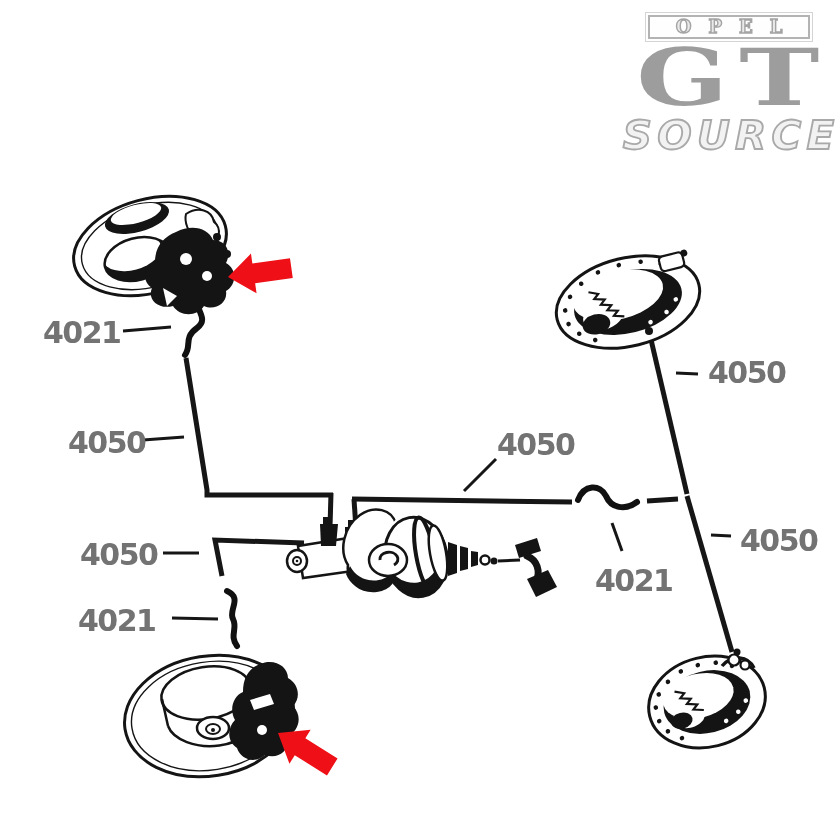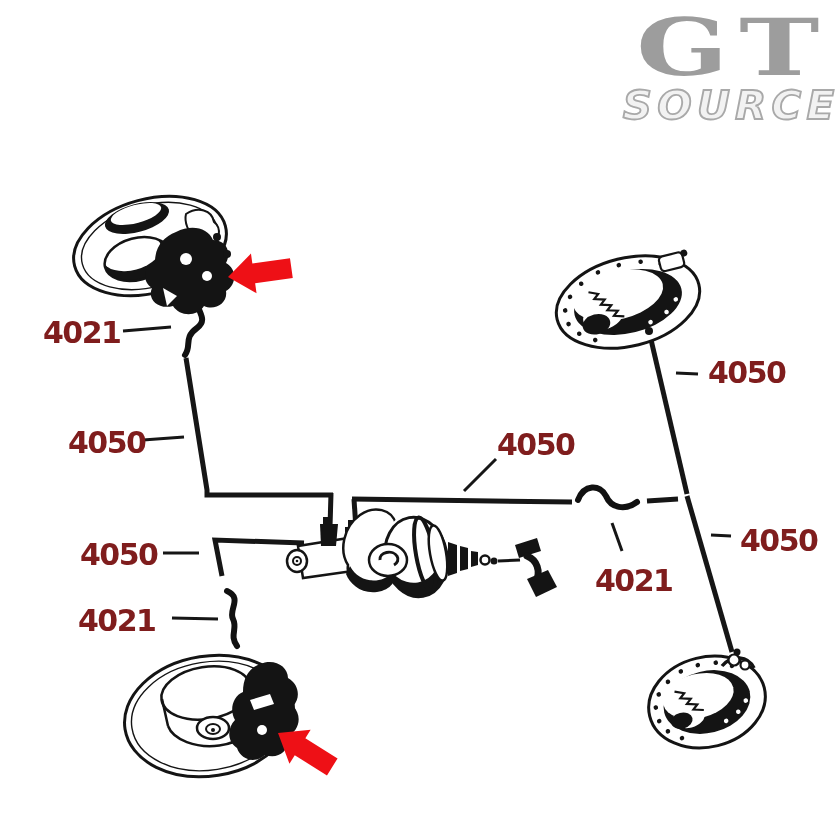--- a/index.html
+++ b/index.html
@@ -1,20 +1,20 @@
 <!DOCTYPE html>
 <html><head>
 <meta charset="utf-8">
 <style>
   html,body{margin:0;padding:0;background:#ffffff;}
   .stage{position:relative;width:840px;height:840px;background:#ffffff;overflow:hidden;
          font-family:"DejaVu Sans",sans-serif;}
   .diagram-svg{position:absolute;left:0;top:0;}
   .callout{position:absolute;font:bold 30px/1 "DejaVu Sans","Liberation Sans",sans-serif;
-           letter-spacing:-1.5px;color:#7f1d1d;white-space:nowrap;}
+           letter-spacing:-1.5px;color:#737373;white-space:nowrap;}
   
   .logo{position:absolute;left:620px;top:12px;width:218px;display:flex;
         flex-direction:column;align-items:center;}
   .opel-box{border:1px solid #d4d4d4;padding:2px;background:#fefefe;}
   .opel-box-inner{border:2px solid #b3b3b3;width:158px;height:20px;display:flex;
                   align-items:center;justify-content:center;}
   .opel-text{font-family:"DejaVu Serif","Liberation Serif",serif;font-weight:bold;
              font-size:18px;line-height:1;letter-spacing:17px;margin-right:-17px;
              color:#e9e9e9;-webkit-text-stroke:1.4px #a4a4a4;}
   .gt-text{font-family:"DejaVu Serif","Liberation Serif",serif;font-weight:bold;
@@ -201,17 +201,22 @@
   <div class="callout" style="left:43px;top:318px">4021</div>
   <div class="callout" style="left:68px;top:428px">4050</div>
   <div class="callout" style="left:80px;top:540px">4050</div>
   <div class="callout" style="left:78px;top:606px">4021</div>
   <div class="callout" style="left:497px;top:430px">4050</div>
   <div class="callout" style="left:595px;top:566px">4021</div>
   <div class="callout" style="left:708px;top:358px">4050</div>
   <div class="callout" style="left:740px;top:526px">4050</div>
 
   <div class="logo">
+    <div class="opel-box">
+      <div class="opel-box-inner">
+        <span class="opel-text">OPEL</span>
+      </div>
+    </div>
     <div class="gt-text">GT</div>
     <div class="source-text">SOURCE</div>
   </div>
 
 </div>
 
 </body></html>

